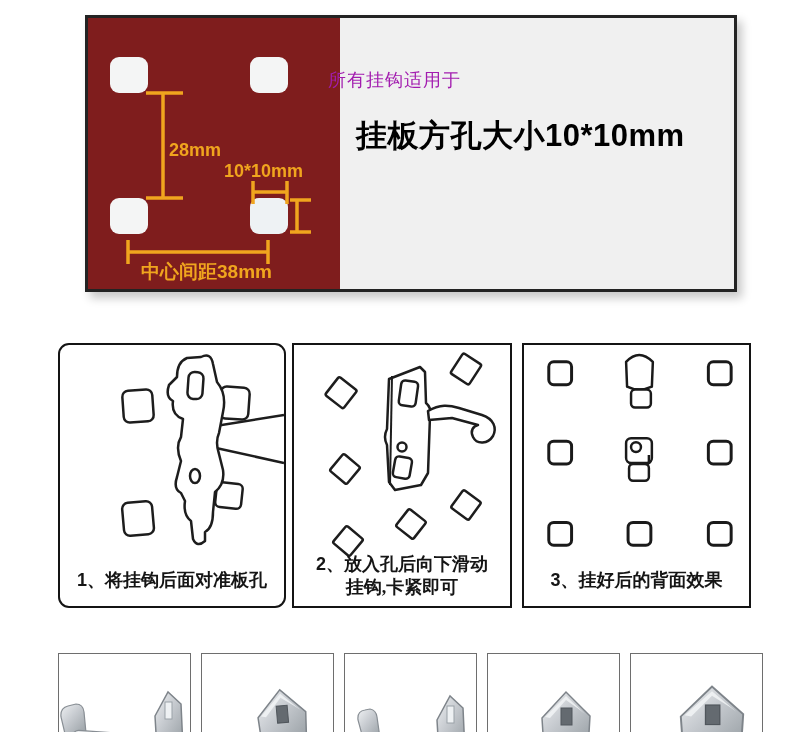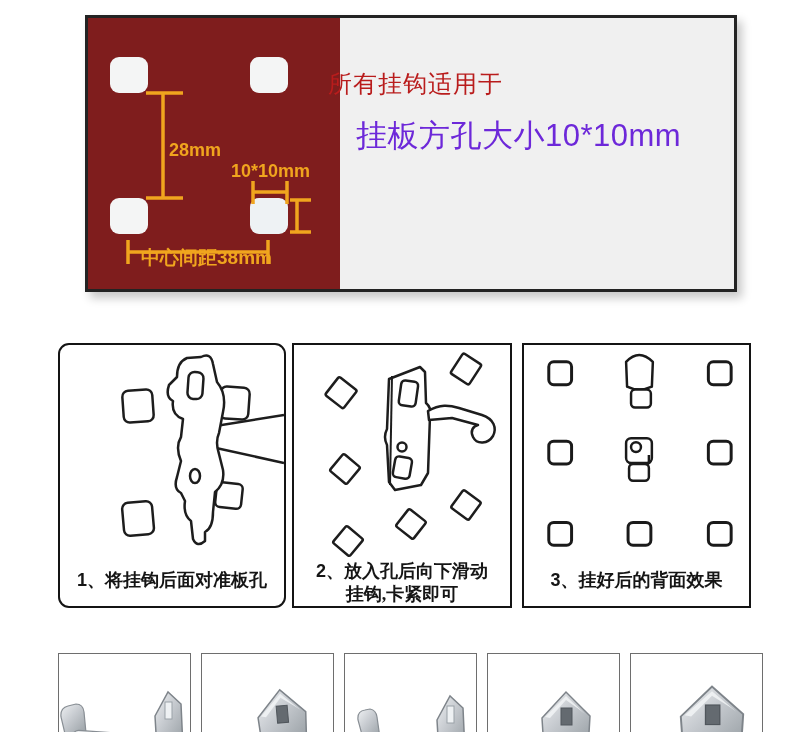--- a/index.html
+++ b/index.html
@@ -26,51 +26,51 @@
   .hole-tl { left:22px; top:39px; }
   .hole-tr { left:162px; top:39px; }
   .hole-bl { left:22px; top:180px; }
   .hole-br { left:162px; top:180px; background:#eef2f4; }
   .dims-svg { position:absolute; left:0; top:0; }
   .dim-label {
     position:absolute; color:#f0a51e; font-weight:bold; font-size:18px;
     line-height:1.1; white-space:nowrap;
   }
   .lbl-28     { left:81px;  top:141px; }
-  .lbl-hole   { left:143px; top:162px; }
+  .lbl-hole   { left:136px; top:162px; }
   .lbl-center { left:53px;  top:262px; font-size:19px; }
   .gray-panel .lbl-28 { top:141px; }
 
   .right-panel { position:absolute; left:230px; top:0; right:0; bottom:0; }
   .spec-heading {
-    position:absolute; left:10px; top:50px; font-size:24px; color:#b91c1c;
+    position:absolute; left:10px; top:50px; font-size:18px; color:#a21caf;
     letter-spacing:1px; white-space:nowrap;
   }
   .spec-line {
-    position:absolute; left:38px; font-size:31px; font-weight:normal;
-    color:#6d28d9; letter-spacing:.5px; white-space:nowrap;
+    position:absolute; left:38px; font-size:31px; font-weight:bold;
+    color:#000000; letter-spacing:.5px; white-space:nowrap;
   }
   .spec-line-1 { top:97px; }
   .spec-line-2 { top:146px; }
 
   
   .step {
     position:absolute; top:343px; height:265px; background:#ffffff;
     border:2px solid #141414;
   }
   .step-1 { left:58px;  width:228px;border-radius:11px; }
   .step-2 { left:292px; width:220px; }
   .step-3 { left:522px; width:229px; }
   .step svg.art { position:absolute; left:0; top:0; width:100%; height:100%; }
   .step-caption {
     position:absolute; left:0; right:0; bottom:14px; text-align:center;
     font-size:18px; font-weight:600; color:#151515; line-height:23px;
     white-space:nowrap;
   }
-  .step-2 .step-caption { bottom:0; }
+  .step-2 .step-caption { bottom:7px; }
 
   
   .photo {
     position:absolute; top:653px; height:120px; width:133px;
     background:#ffffff; border:1px solid #6e6e6e; overflow:hidden;
   }
   .photo-1 { left:58px; }
   .photo-2 { left:201px; }
   .photo-3 { left:344px; }
   .photo-4 { left:487px; }
@@ -125,21 +125,21 @@
       <path d="M202 182 H223"></path>
       <path d="M202 214 H223"></path>
 
       <path d="M40 234 H180"></path>
       <path d="M40 222 V246"></path>
       <path d="M180 222 V246"></path>
     </svg>
 
     <span class="dim-label lbl-28" style="top:123px;">28mm</span>
     <span class="dim-label lbl-hole" style="top:144px;">10*10mm</span>
-    <span class="dim-label lbl-center" style="top:230px;">中心间距38mm</span>
+    <span class="dim-label lbl-center" style="top:244px;">中心间距38mm</span>
   </div>
 
   <div class="right-panel">
     <div class="spec-heading">所有挂钩适用于</div>
     <div class="spec-line spec-line-1">挂板方孔大小10*10mm</div>
   </div>
 </section>
 
 <section class="step step-1">
   <svg class="art" viewBox="0 0 224 261" preserveAspectRatio="xMidYMin meet" stroke="#1d1d1d" stroke-width="2.5" fill="none" stroke-linejoin="round">

